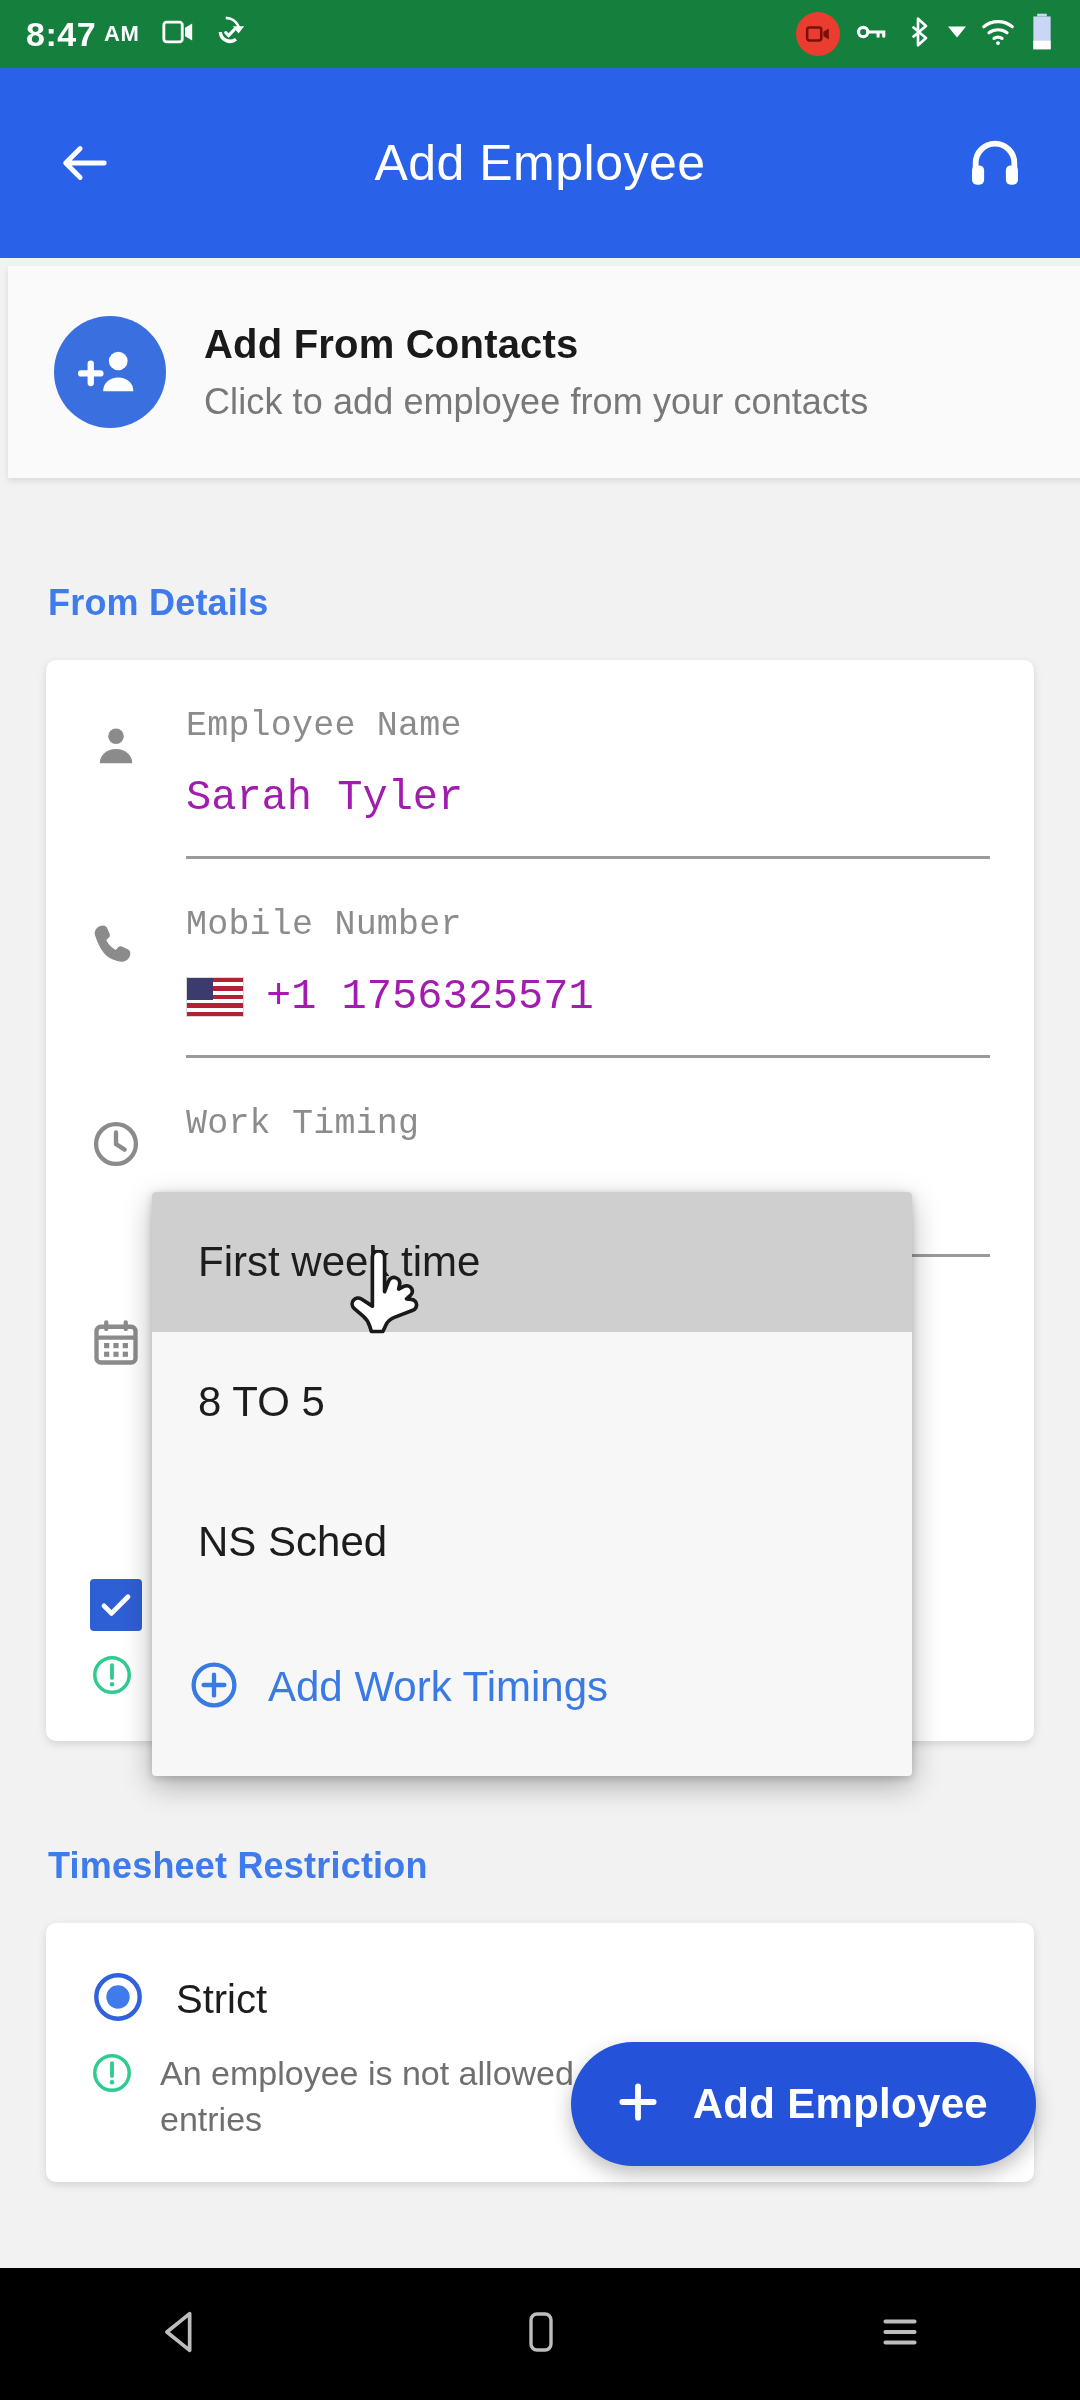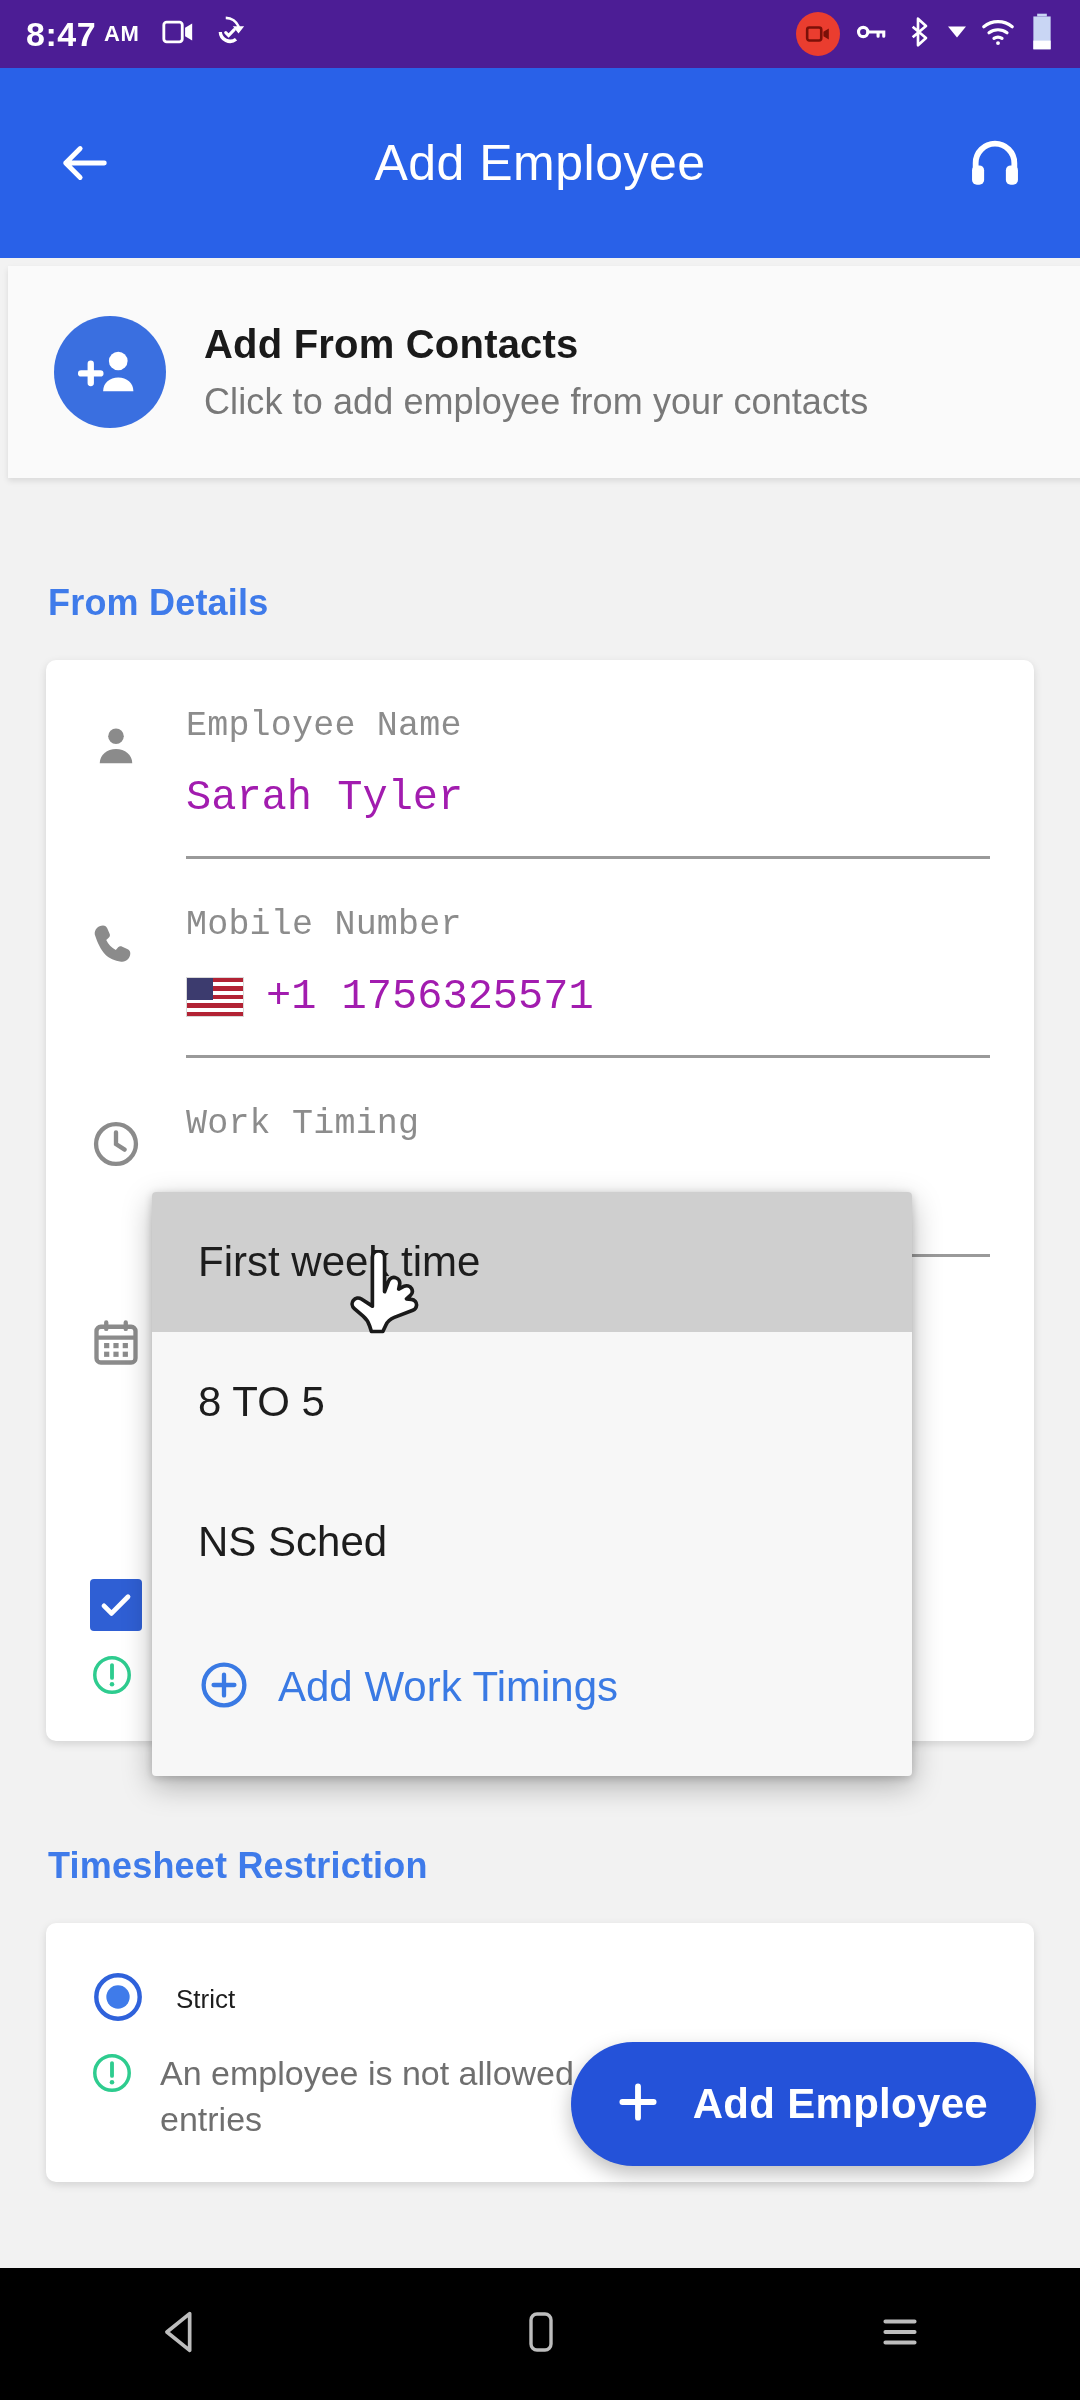--- a/index.html
+++ b/index.html
@@ -8,21 +8,21 @@
     font-family:"Liberation Sans", sans-serif;
     background:#f2f2f2;
     overflow:hidden;
     position:relative;
   }
   #app { position:relative; width:1080px; height:2400px; overflow:hidden; }
 
   
   .statusbar {
     position:absolute; top:0; left:0; width:1080px; height:68px;
-    background:#4c1d95; display:flex; align-items:center;
+    background:#15803d; display:flex; align-items:center;
     padding:0 26px; color:#ffffff;
   }
   .sb-time { font-size:34px; font-weight:bold; letter-spacing:.5px; }
   .sb-ampm { font-size:22px; font-weight:bold; margin-left:8px; letter-spacing:.5px; }
   .sb-left-icons { display:flex; align-items:center; gap:18px; margin-left:22px; }
   .sb-right { margin-left:auto; display:flex; align-items:center; gap:14px; }
   .rec-badge {
     width:44px; height:44px; border-radius:50%; background:#ea3d2f;
     display:flex; align-items:center; justify-content:center;
   }
@@ -88,35 +88,35 @@
   .checkbox-on {
     width:52px; height:52px; background:#2f5fd4; border-radius:4px;
     display:flex; align-items:center; justify-content:center; flex:0 0 auto;
   }
   .check-label { font-size:38px; color:#2b2b2b; margin-left:28px; }
   .hint-row { display:flex; padding:22px 44px 30px 44px; align-items:flex-start; }
   .hint-text { font-size:34px; color:#6f6f6f; margin-left:26px; line-height:1.34; }
 
   
   .radio-row { display:flex; align-items:center; padding:46px 44px 0 44px; }
-  .radio-label { font-size:26px; color:#1d1d1d; margin-left:30px; }
+  .radio-label { font-size:40px; color:#1d1d1d; margin-left:30px; }
 
   
   .dropdown {
     position:absolute; left:152px; top:1192px; width:760px; height:584px;
     background:#f7f7f7; border-radius:4px;
     box-shadow:0 10px 30px rgba(0,0,0,.28), 0 2px 8px rgba(0,0,0,.18);
     overflow:hidden; z-index:40;
   }
   .dd-item {
     height:140px; display:flex; align-items:center; padding-left:46px;
     font-size:42px; color:#1d1d1d;
   }
   .dd-item.selected { background:#cfcfcf; }
-  .dd-add { display:flex; align-items:center; padding-left:46px; height:150px; }
+  .dd-add { display:flex; align-items:center; padding-left:36px; height:150px; }
   .dd-add-label { font-size:42px; color:#3a7ae4; margin-left:28px; }
 
   
   .cursor { position:absolute; left:348px; top:1250px; z-index:60; }
 
   
   .fab {
     position:absolute; right:44px; top:2042px; height:124px;
     background:#2452d9; border-radius:62px; display:flex; align-items:center;
     padding:0 48px 0 42px; box-shadow:0 8px 20px rgba(0,0,0,.26); z-index:50;

